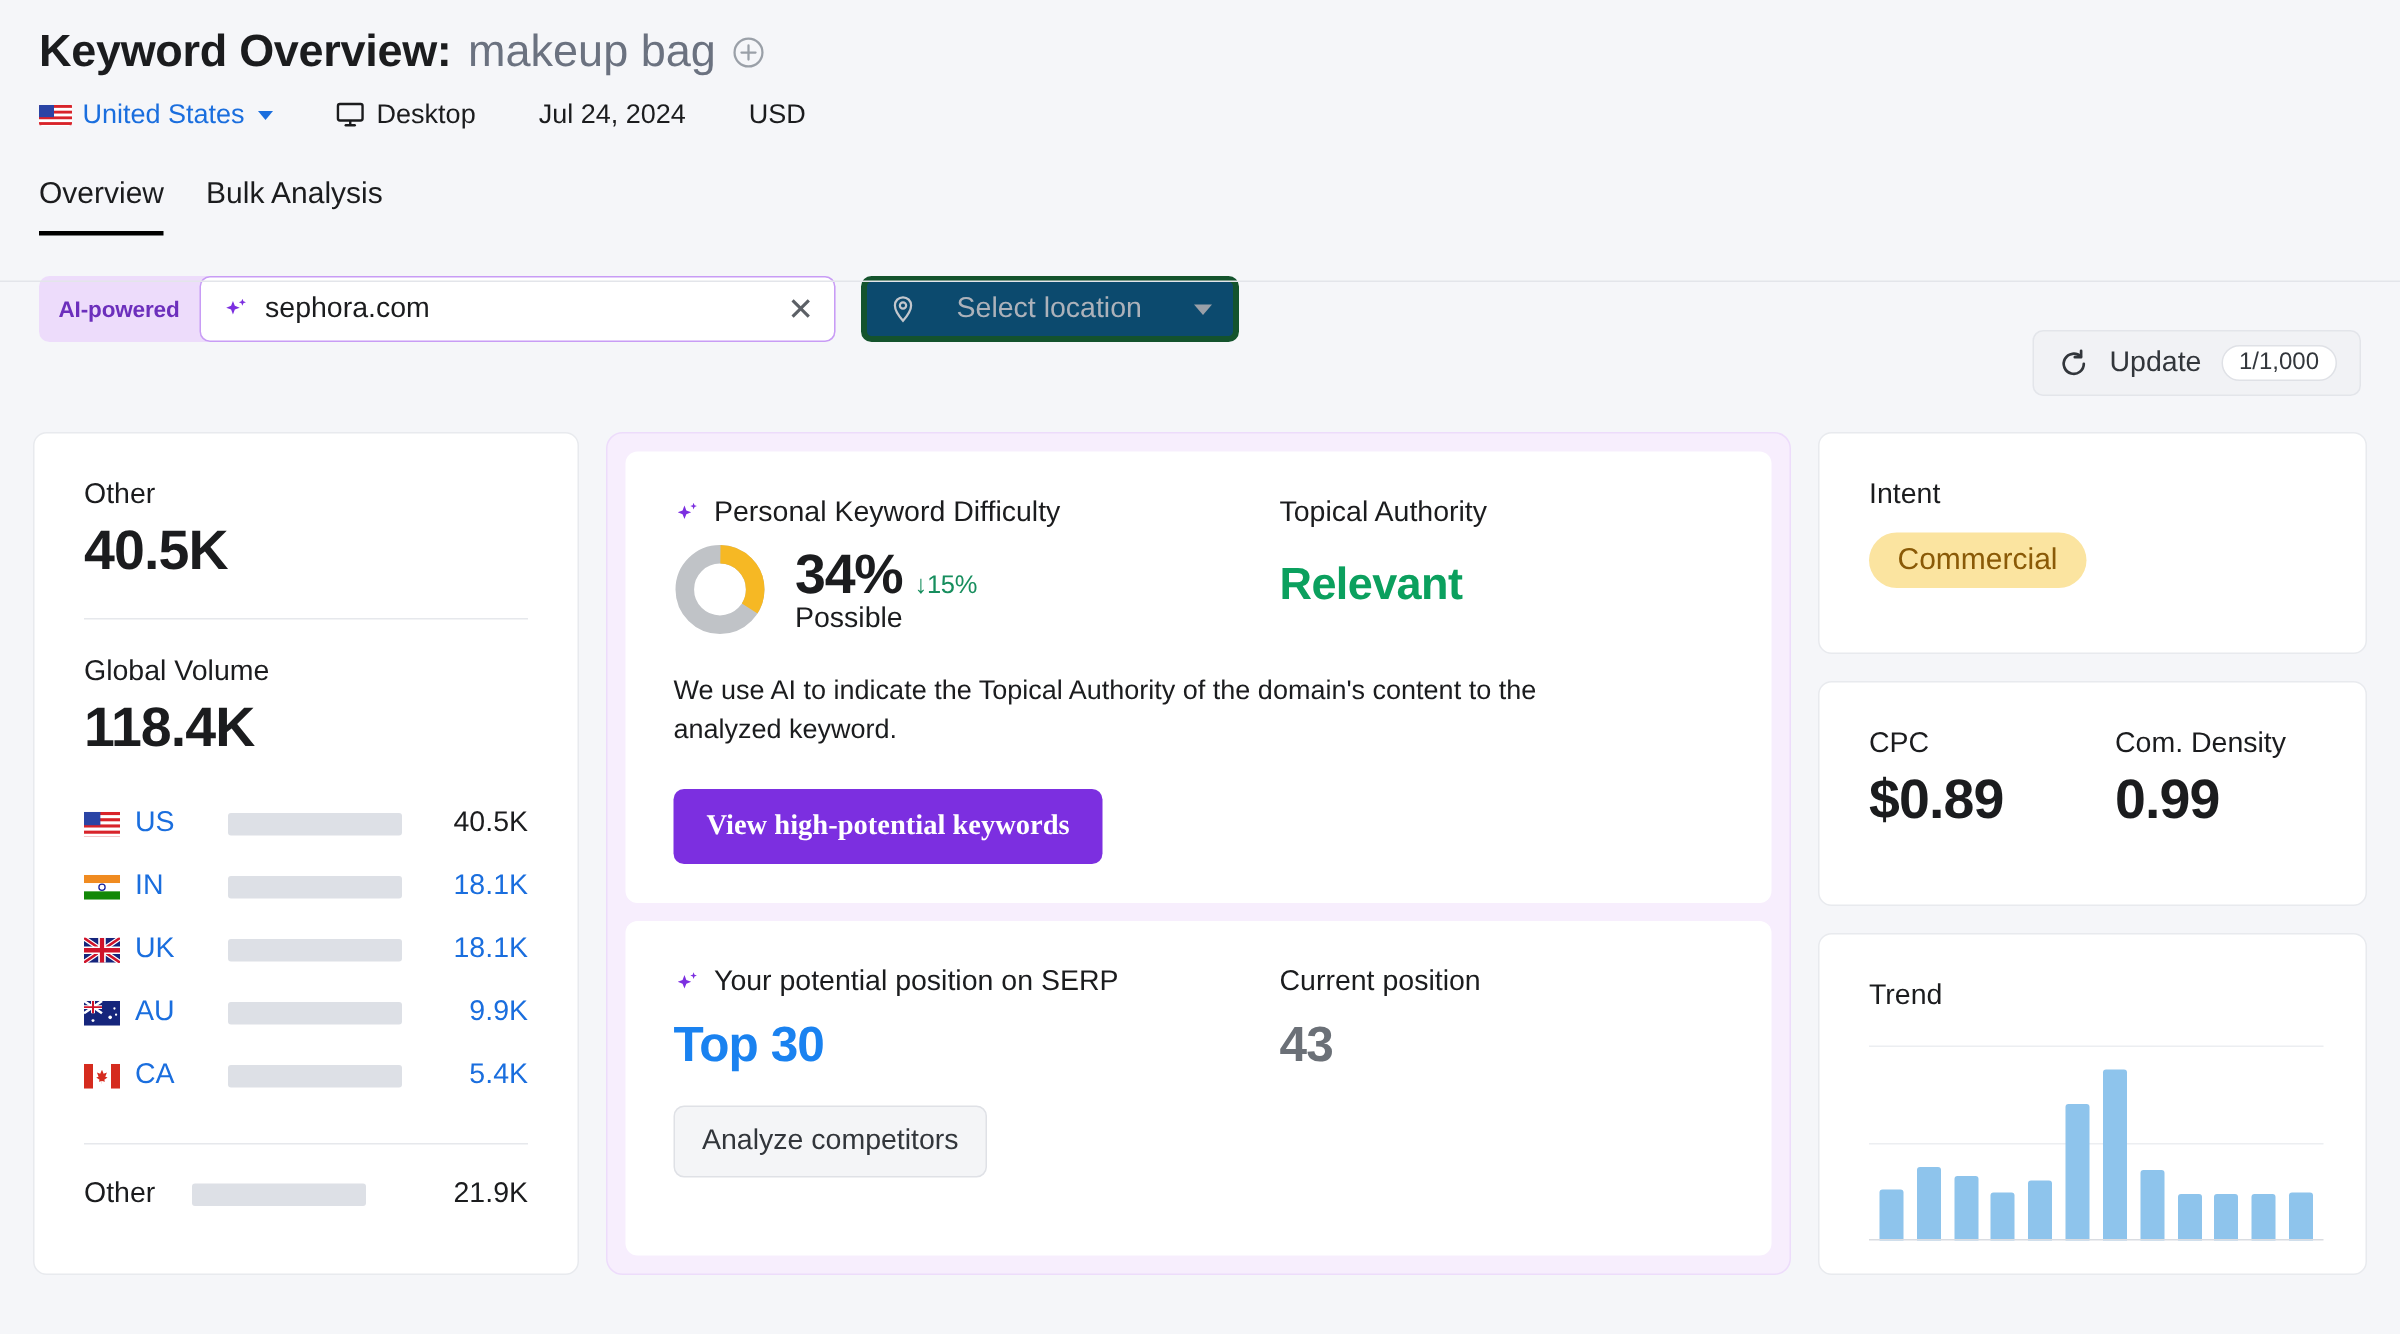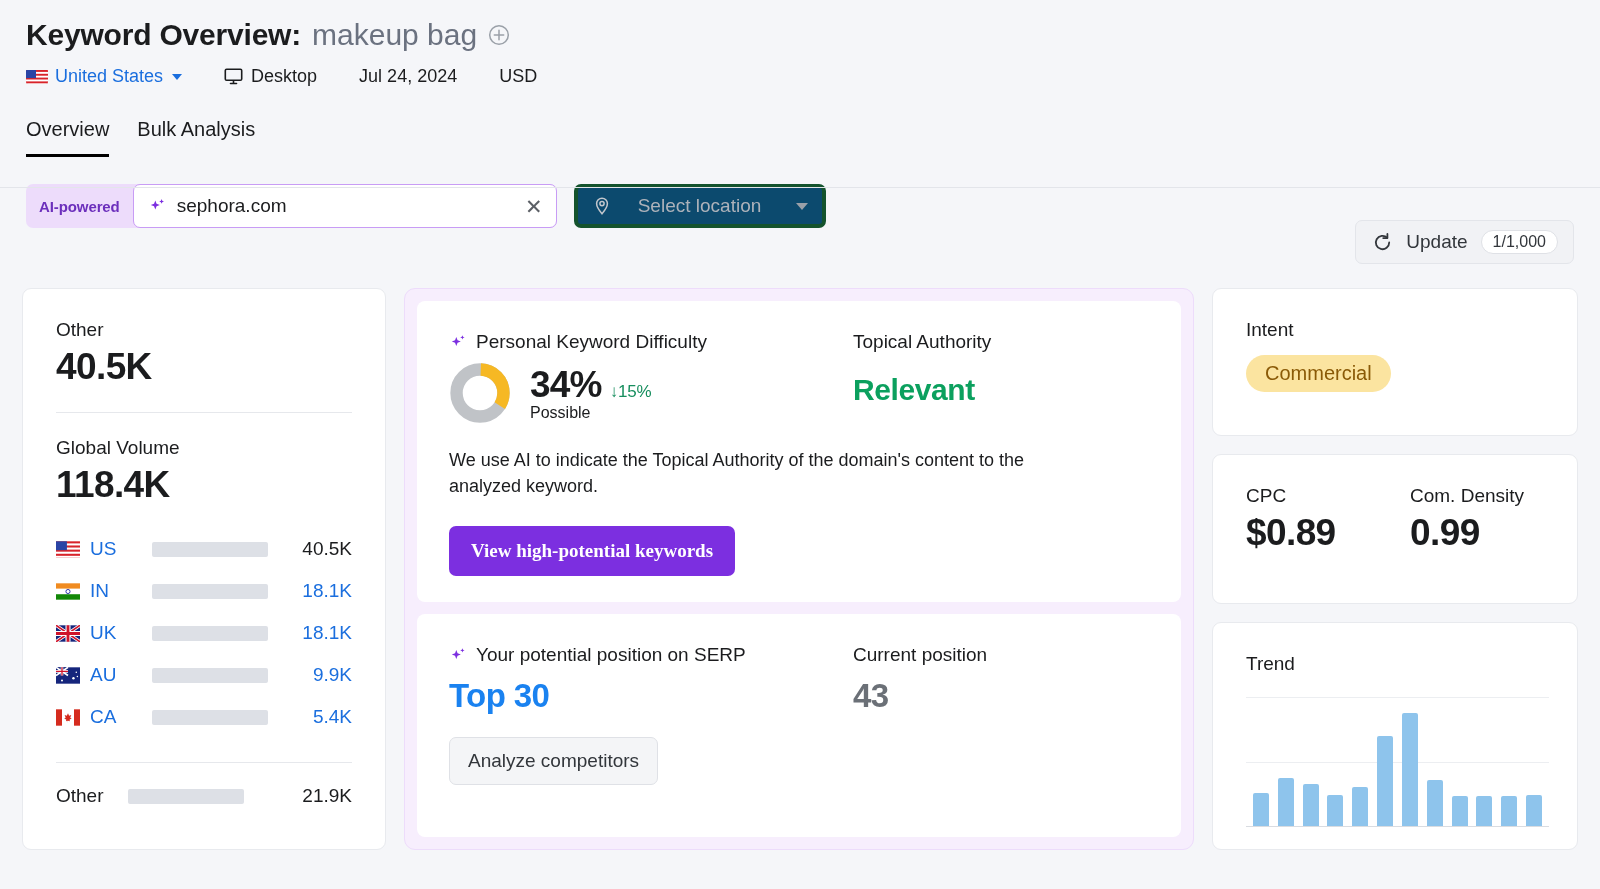--- a/index.html
+++ b/index.html
@@ -91,21 +91,21 @@
   .col-mid { flex: 1; background: #f7eefd; border: 1px solid #eddcfb; border-radius: 11px; padding: 12px; display: flex; flex-direction: column; gap: 12px; }
   .mid-card { background: #fff; border-radius: 8px; }
   .pkd-card { padding: 30px 32px 26px 32px; }
   .row2 { display: flex; }
   .c1 { width: 404px; }
   .hl { display: flex; align-items: center; gap: 8px; font-size: 19px; color: #1b1c1e; }
   .donutrow { display: flex; align-items: center; gap: 19px; margin-top: 9px; }
   .donut { width: 62px; height: 62px; flex:none; }
   .dnum { font-size: 37px; font-weight: 700; letter-spacing: -0.8px; }
   .ddelta { font-size: 17px; color: #178e5e; margin-left: 8px; font-weight: 400; letter-spacing:-0.2px;}
-  .dsub { font-size: 16px; color: #1b1c1e; margin-top: -2px; }
+  .dsub { font-size: 19px; color: #1b1c1e; margin-top: -2px; }
   .relevant { font-size: 30px; font-weight: 700; color: #0ba05e; margin-top: 20px; letter-spacing: -0.4px;}
   .desc { font-size: 18px; line-height: 1.42; color: #1b1c1e; margin-top: 24px; max-width: 610px; }
   .vbtn { display: inline-block; margin-top: 27px; background: #7c2fe0; color: #fff; font-size: 19px; font-weight: 700; border: none; border-radius: 7px; padding: 14px 22px; cursor: pointer; font-family: Liberation Serif, serif; }
 
   .serp-card { padding: 30px 32px 28px 32px; flex: 1; }
   .topn { font-size: 33px; font-weight: 700; color: #1a82f0; margin-top: 11px; letter-spacing: -0.6px;}
   .curpos { font-size: 33px; font-weight: 700; color: #6b7077; margin-top: 11px; letter-spacing: -0.6px;}
   .abtn { display: inline-block; margin-top: 22px; background: #f4f5f7; color: #32363b; font-size: 19px; border: 1px solid #dfe1e6; border-radius: 7px; padding: 12px 18px; cursor: pointer; font-family: inherit; }
 
   

